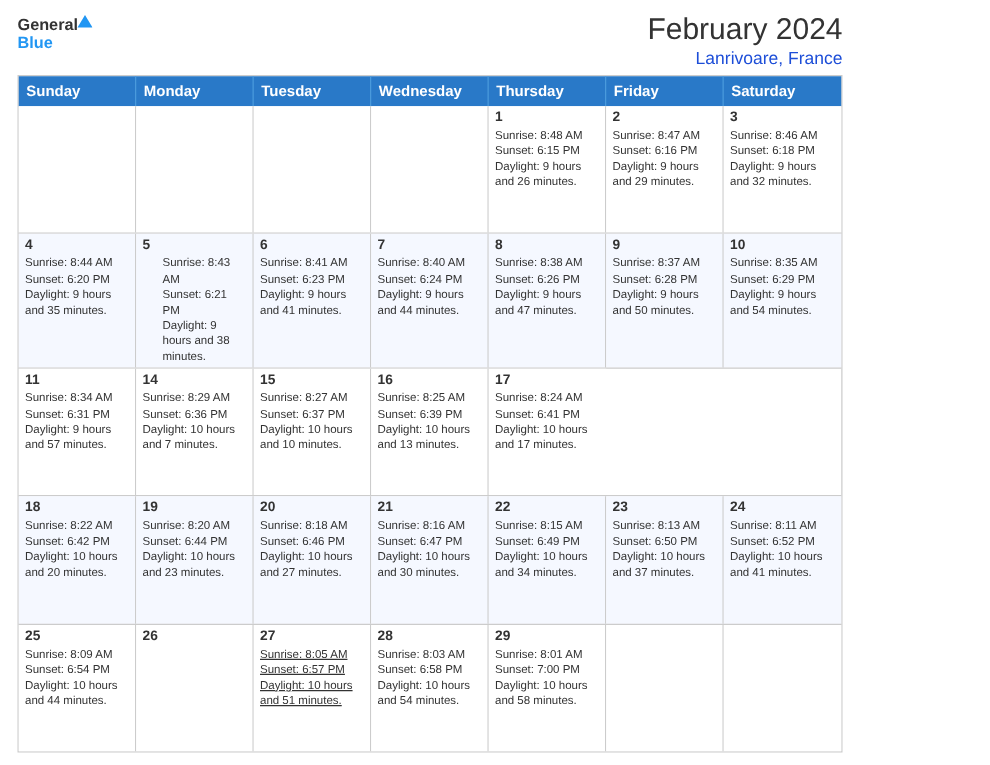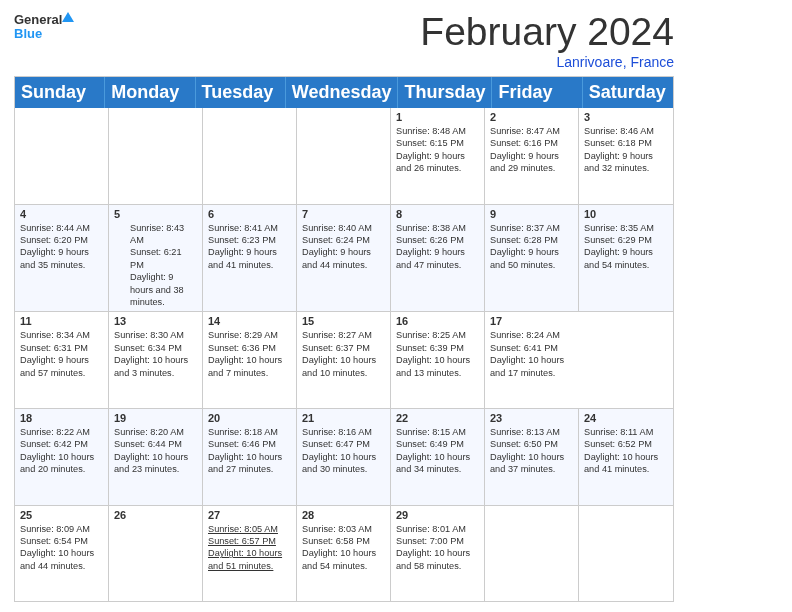--- a/index.html
+++ b/index.html
@@ -25,42 +25,42 @@
     }
     .logo {
       display: flex;
       align-items: center;
       gap: 4px;
     }
     .title-block {
       text-align: right;
     }
     .calendar-title {
-      font-size: 39px;
+      font-size: 24px;
       font-weight: normal;
       color: #333;
     }
     .calendar-subtitle {
       font-size: 14px;
       color: #1d4ed8;
     }
     .calendar {
       flex: 1;
       display: flex;
       flex-direction: column;
       border: 1px solid #ccc;
     }
     .cal-header {
       display: grid;
       grid-template-columns: repeat(7, 1fr);
       background: #2979C8;
     }
     .cal-header-cell {
       color: #fff;
-      font-size: 18px;
+      font-size: 12px;
       font-weight: bold;
       padding: 5px 6px;
       text-align: left;
       border-right: 1px solid #4a9adc;
     }
     .cal-header-cell:last-child { border-right: none; }
     .cal-body {
       flex: 1;
       display: flex;
       flex-direction: column;
@@ -196,26 +196,20 @@
           </div>
         </div>
         <div class="cal-row">
           <div class="cal-cell odd-row">
             <span class="day-num">11</span>
             <div class="cell-text" style="white-space: pre-line;">Sunrise: 8:34 AM
 Sunset: 6:31 PM
 Daylight: 9 hours and 57 minutes.</div>
           </div>
           <div class="cal-cell odd-row">
-            <span class="day-num">13</span>
-            <div class="cell-text" style="white-space: pre-line;">Sunrise: 8:30 AM
-Sunset: 6:34 PM
-Daylight: 10 hours and 3 minutes.</div>
-          </div>
-          <div class="cal-cell odd-row">
             <span class="day-num">14</span>
             <div class="cell-text" style="white-space: pre-line;">Sunrise: 8:29 AM
 Sunset: 6:36 PM
 Daylight: 10 hours and 7 minutes.</div>
           </div>
           <div class="cal-cell odd-row">
             <span class="day-num">15</span>
             <div class="cell-text" style="white-space: pre-line;">Sunrise: 8:27 AM
 Sunset: 6:37 PM
 Daylight: 10 hours and 10 minutes.</div>

